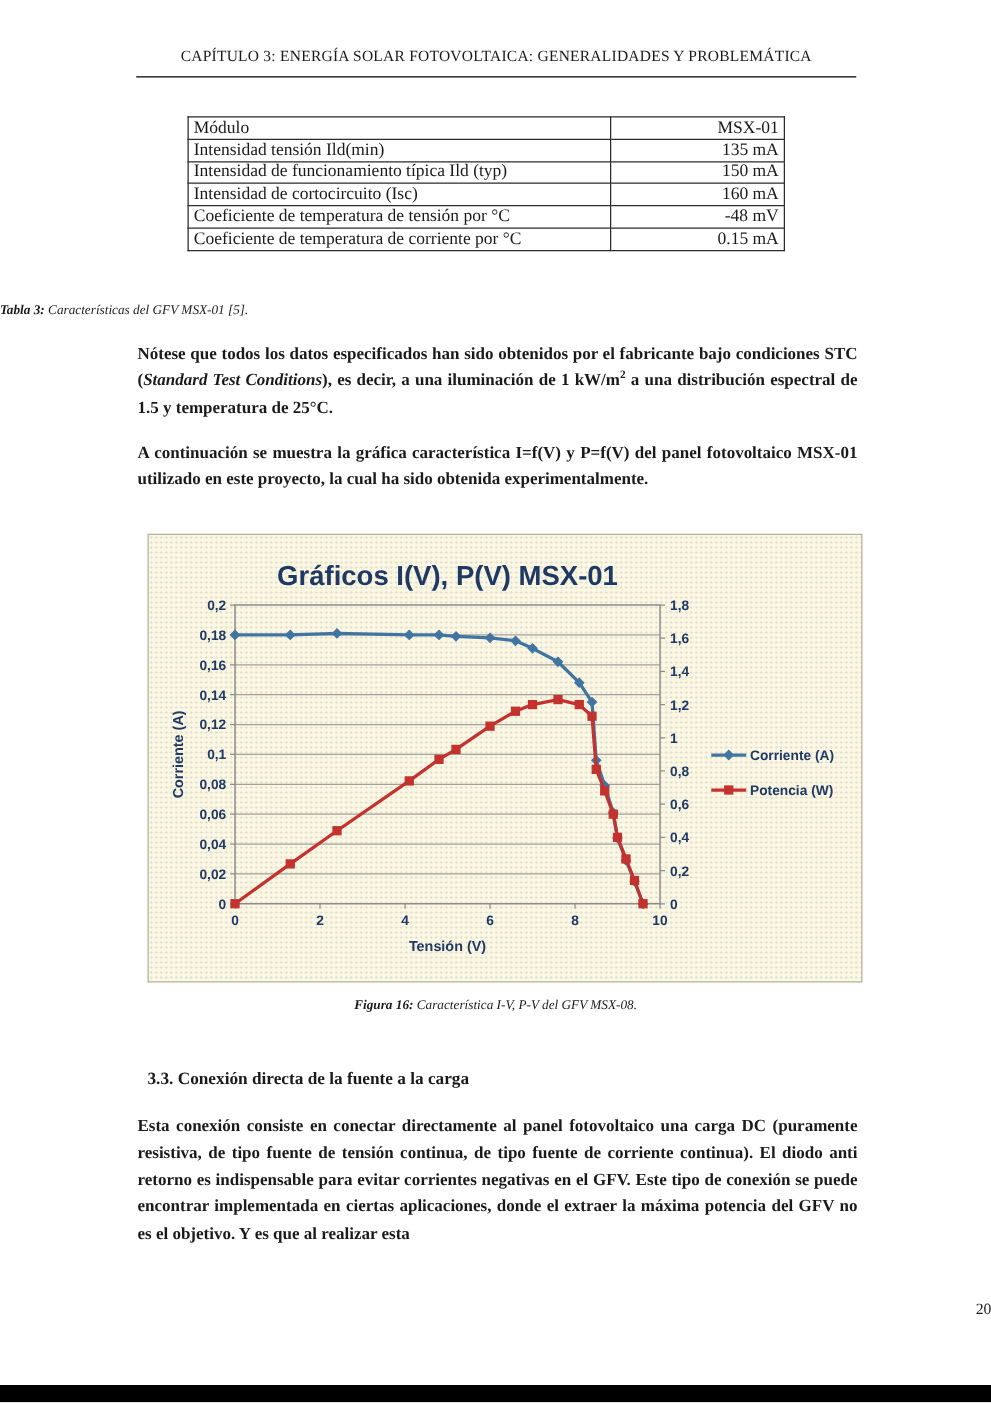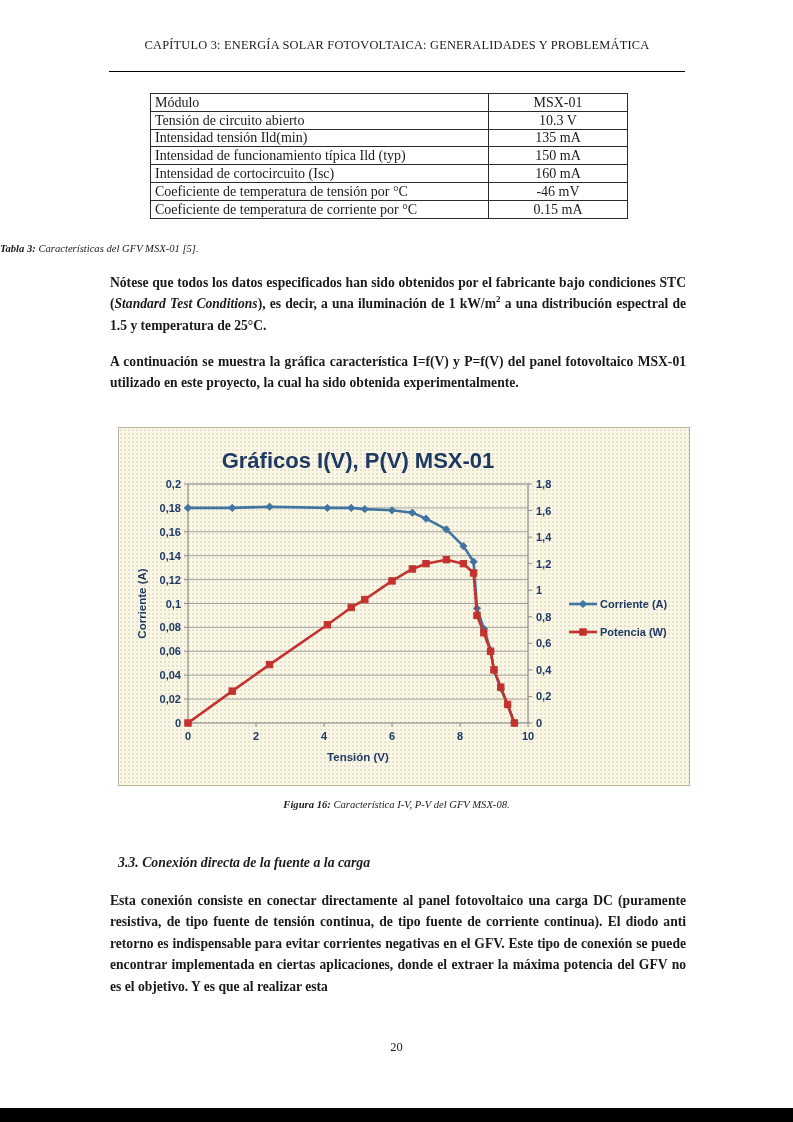--- a/index.html
+++ b/index.html
@@ -3,30 +3,30 @@
 <meta charset="utf-8">
 <style>
   html,body{margin:0;padding:0;background:#fff;}
   .page{
     position:relative;width:793px;height:1122px;background:#ffffff;
     font-family:"Liberation Serif", serif;color:#1a1a1a;overflow:hidden;
   }
   .running-header{
     position:absolute;left:109px;top:38px;width:576px;
     text-align:center;font-size:12.4px;letter-spacing:.2px;
-    padding-bottom:18px;border-bottom:1.4px solid #000;
+    padding-bottom:8px;border-bottom:1.4px solid #000;
   }
   table.spec{
     position:absolute;left:150px;top:93px;width:478px;
     border-collapse:collapse;font-size:14px;
   }
   table.spec td{
     border:1px solid #2b2b2b;padding:0 4px;height:16.8px;line-height:15px;
   }
-  table.spec td.cell-value{width:130px;text-align:center;}
+  table.spec td.cell-value{width:130px;text-align:right;}
   .table-caption{
     position:absolute;left:0;top:243px;width:793px;text-align:left;
     font-size:10.6px;font-style:italic;
   }
   .caption-lead{font-weight:bold;}
   .body-par{
     position:absolute;left:110px;width:576px;margin:0;
     font-size:13.6px;line-height:21.4px;text-align:justify;font-weight:bold;
   }
   #par1{top:272px;}
@@ -38,24 +38,24 @@
     background-image:radial-gradient(rgba(125,145,185,0.22) 1px, transparent 1px);
     background-size:4px 4px;
     border:1px solid #b7b1a0;
   }
   .fig-caption{
     position:absolute;left:0;top:799px;width:793px;text-align:center;
     font-size:10.6px;font-style:italic;
   }
   .section-heading{
     position:absolute;left:118px;top:855px;margin:0;
-    font-size:13.8px;font-weight:bold;font-style:italic;
+    font-size:13.8px;font-weight:bold;
   }
   .page-number{
-    position:absolute;left:0;top:1040px;width:793px;text-align:center;
+    position:absolute;left:0;top:1040px;width:793px;text-align:right;
     font-size:12.5px;
   }
   .bottom-bar{
     position:absolute;left:0;top:1108px;width:793px;height:14px;background:#000;
   }
   sup{font-size:9px;line-height:0;}
   .it{font-style:italic;}
 </style>
 </head>
 <body>
@@ -64,38 +64,34 @@
 
   <div class="running-header">CAPÍTULO 3: ENERGÍA SOLAR FOTOVOLTAICA: GENERALIDADES Y PROBLEMÁTICA</div>
 
   <table class="spec">
     <tbody>
         <tr>
           <td class="cell-label">Módulo</td>
           <td class="cell-value">MSX-01</td>
         </tr>
         <tr>
-          <td class="cell-label">Tensión de circuito abierto</td>
-          <td class="cell-value">10.3 V</td>
-        </tr>
-        <tr>
           <td class="cell-label">Intensidad tensión Ild(min)</td>
           <td class="cell-value">135 mA</td>
         </tr>
         <tr>
           <td class="cell-label">Intensidad de funcionamiento típica Ild (typ)</td>
           <td class="cell-value">150 mA</td>
         </tr>
         <tr>
           <td class="cell-label">Intensidad de cortocircuito (Isc)</td>
           <td class="cell-value">160 mA</td>
         </tr>
         <tr>
           <td class="cell-label">Coeficiente de temperatura de tensión por °C</td>
-          <td class="cell-value">-46 mV</td>
+          <td class="cell-value">-48 mV</td>
         </tr>
         <tr>
           <td class="cell-label">Coeficiente de temperatura de corriente por °C</td>
           <td class="cell-value">0.15 mA</td>
         </tr>
       </tbody>
   </table>
 
   <div class="table-caption"><span class="caption-lead">Tabla 3:</span><span> Características del GFV MSX-01 [5].</span></div>
 

